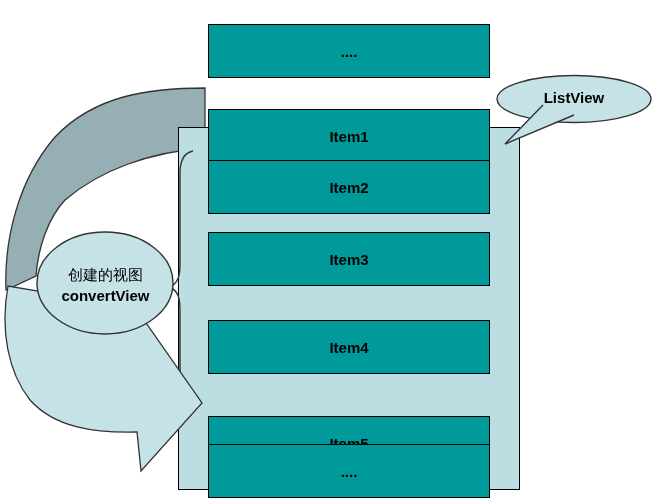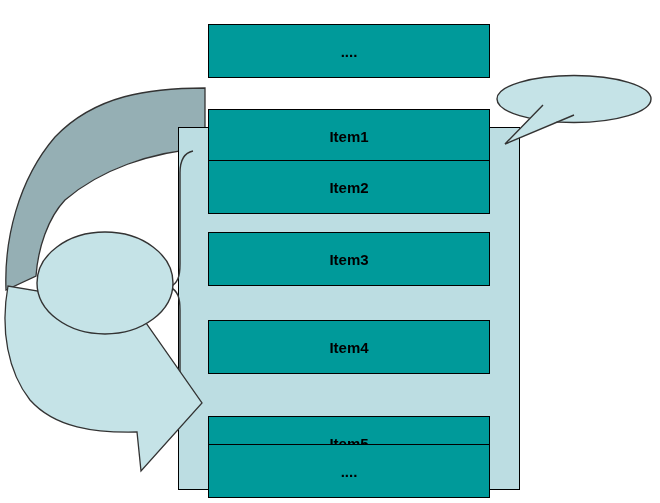--- a/index.html
+++ b/index.html
@@ -86,15 +86,20 @@
   <div class="list-row row-4">
     <span>Item4</span>
   </div>
   <div class="list-row row-5">
     <span>Item5</span>
   </div>
   <div class="list-row row-6">
     <span>....</span>
   </div>
 
+  <div id="listview-label" class="callout-label">ListView</div>
 
+  <div id="convertview-label" class="callout-label">
+    <span class="cn">创建的视图</span>
+    <span class="en">convertView</span>
+  </div>
 
 </div>
 
 </body></html>

